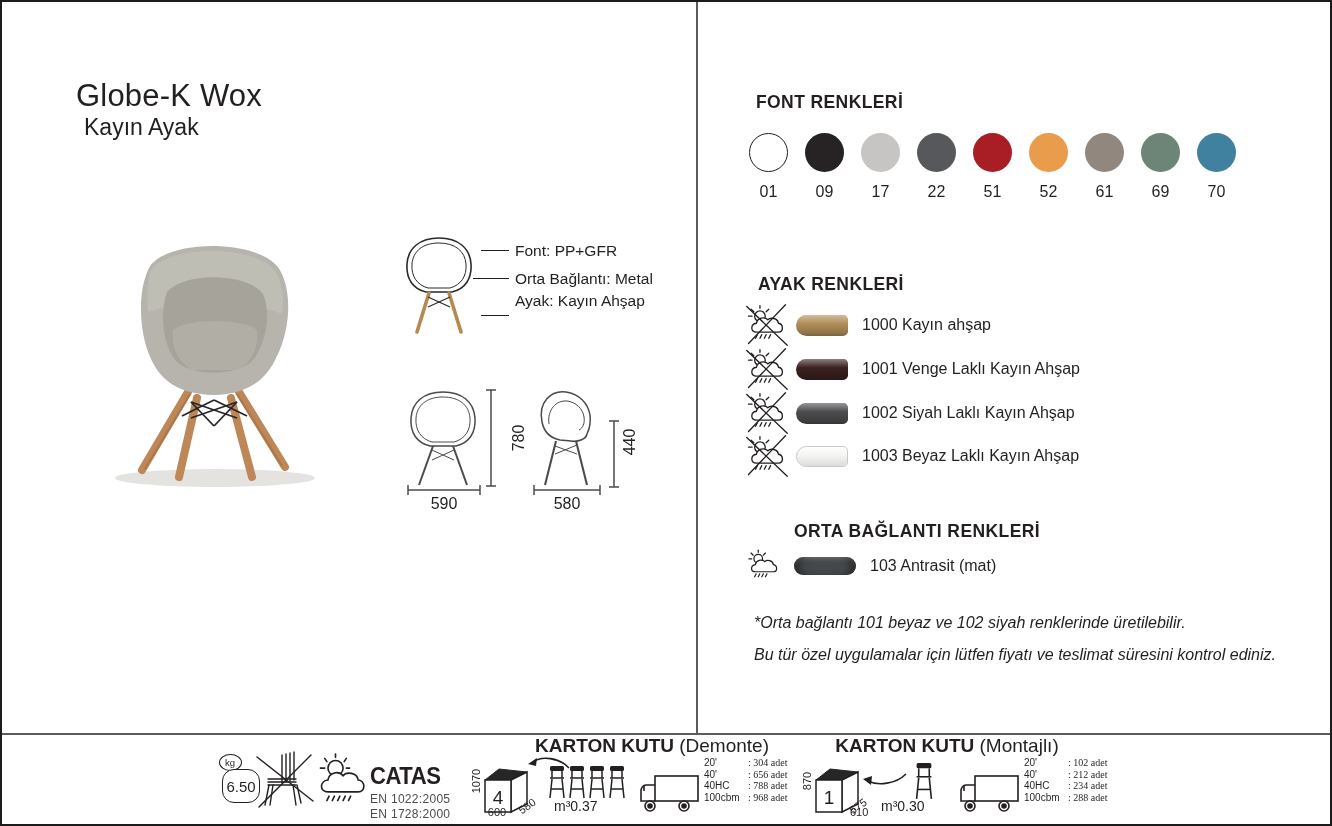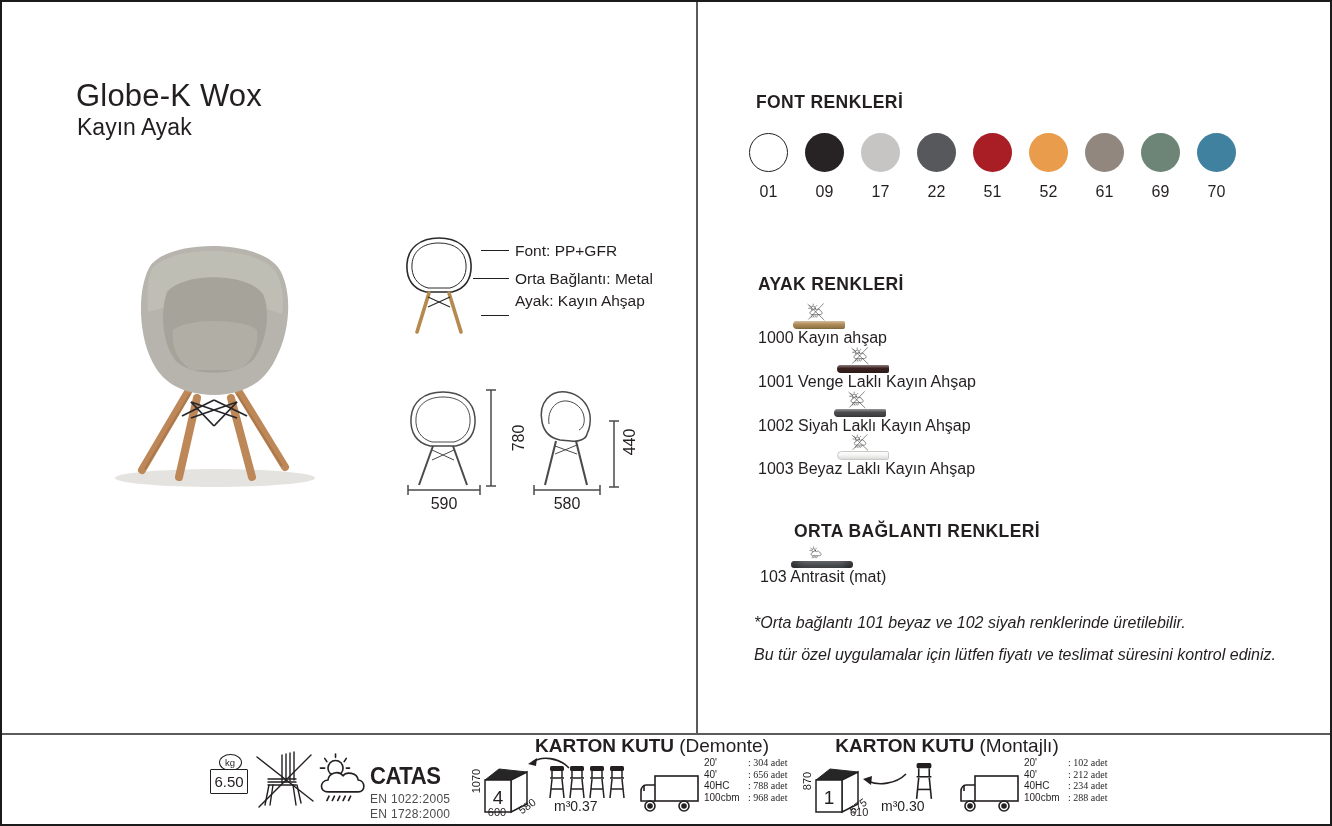--- a/index.html
+++ b/index.html
@@ -8,53 +8,53 @@
     position:relative; width:1332px; height:826px; background:#fff;
     border:2px solid #1b1b1b; overflow:hidden;
     font-family:"Liberation Sans", sans-serif; color:#231f20;
   }
   .abs { position:absolute; }
   .divider-v { left:694px; top:0; width:2px; height:731px; background:#5b5b5b; }
   .divider-h { left:0; top:731px; width:1332px; height:2px; background:#5b5b5b; }
 
   
   .title { left:74px; top:76px; font-size:31px; letter-spacing:.2px; }
-  .subtitle { left:75px; top:112px; font-size:23px; }
+  .subtitle { left:82px; top:112px; font-size:23px; }
   .callout-label { font-size:15.5px; white-space:nowrap; }
   .callout-line { height:0; border-top:1.5px solid #231f20; width:28px; }
   .dim-label { font-size:16px; }
   .rot90 { display:flex; align-items:center; justify-content:center; transform:rotate(-90deg); }
   .rot35 { display:flex; align-items:center; justify-content:center; transform:rotate(-35deg); }
 
   
   .sec-head { font-size:17.5px; font-weight:700; letter-spacing:.4px; white-space:nowrap; }
   .swatch-row { left:747px; top:131px; display:flex; gap:17px; }
   .swatch-item { display:flex; flex-direction:column; align-items:center; width:39px; }
   .swatch { width:39px; height:39px; border-radius:50%; }
   .swatch.ring { border:1.5px solid #231f20; }
   .swatch-code { margin-top:11px; font-size:16px; }
 
-  .leg-row { display:flex; align-items:center; height:44px;flex-direction:column; }
+  .leg-row { display:flex; align-items:center; height:44px; }
   .leg-bar { position:relative; width:52px; height:21px; margin-left:6px;
              border-radius:11px 5px 5px 11px; overflow:hidden; }
   .leg-bar::after { content:""; position:absolute; inset:0; border-radius:inherit;
     background:linear-gradient(180deg,rgba(255,255,255,.42),rgba(255,255,255,0) 42%,rgba(0,0,0,.16) 82%,rgba(0,0,0,.30)); }
   .leg-bar.light { border:1px solid #c9c9c7; }
   .leg-bar.light::after { background:linear-gradient(180deg,rgba(255,255,255,.9),rgba(255,255,255,0) 45%,rgba(0,0,0,.10)); }
   .leg-label { margin-left:14px; font-size:16px; white-space:nowrap; }
   .conn-bar { position:relative; width:62px; height:18px; margin-left:12px; border-radius:9px;
     box-shadow:inset 10px 0 8px -5px rgba(0,0,0,.45), inset -10px 0 8px -5px rgba(0,0,0,.45), inset 0 4px 4px -2px rgba(255,255,255,.25); }
   .footnote { font-size:16px; font-style:italic; white-space:nowrap; }
 
   
   .kg-badge { width:40px; }
   .kg-circle { width:23px; height:17px; border:1.5px solid #231f20; border-radius:50%;
     margin:0 auto; font-size:9.5px; display:flex; align-items:center; justify-content:center; }
-  .kg-box { width:38px; height:25px; border:1.6px solid #231f20; border-radius:1px; margin-top:-2px;
-    font-size:15px; display:flex; align-items:center; justify-content:center; background:#fff; }
+  .kg-box { width:38px; height:34px; border:1.6px solid #231f20; border-radius:12px; margin-top:-2px;
+    font-size:15px; display:flex; align-items:center; justify-content:center; background:#fff;margin-left:12px; }
   .catas-word { font-size:23px; font-weight:700; letter-spacing:-.5px; transform:scaleX(.96); transform-origin:left; }
   .catas-cert { font-size:12px; color:#4c4c4c; letter-spacing:.3px; margin-top:1.5px; }
 
   .carton-head { font-size:19px; text-align:center; white-space:nowrap; }
   .carton-head .bold { font-weight:700; }
   .cap-table { font-size:10px; line-height:11.6px; }
   .cap-row { display:flex;margin-left:6px; }
   .cap-label { width:44px; }
   .cap-value { white-space:nowrap;font-family:Liberation Serif, serif; }
   .box-dim { font-size:11px; white-space:nowrap; }

